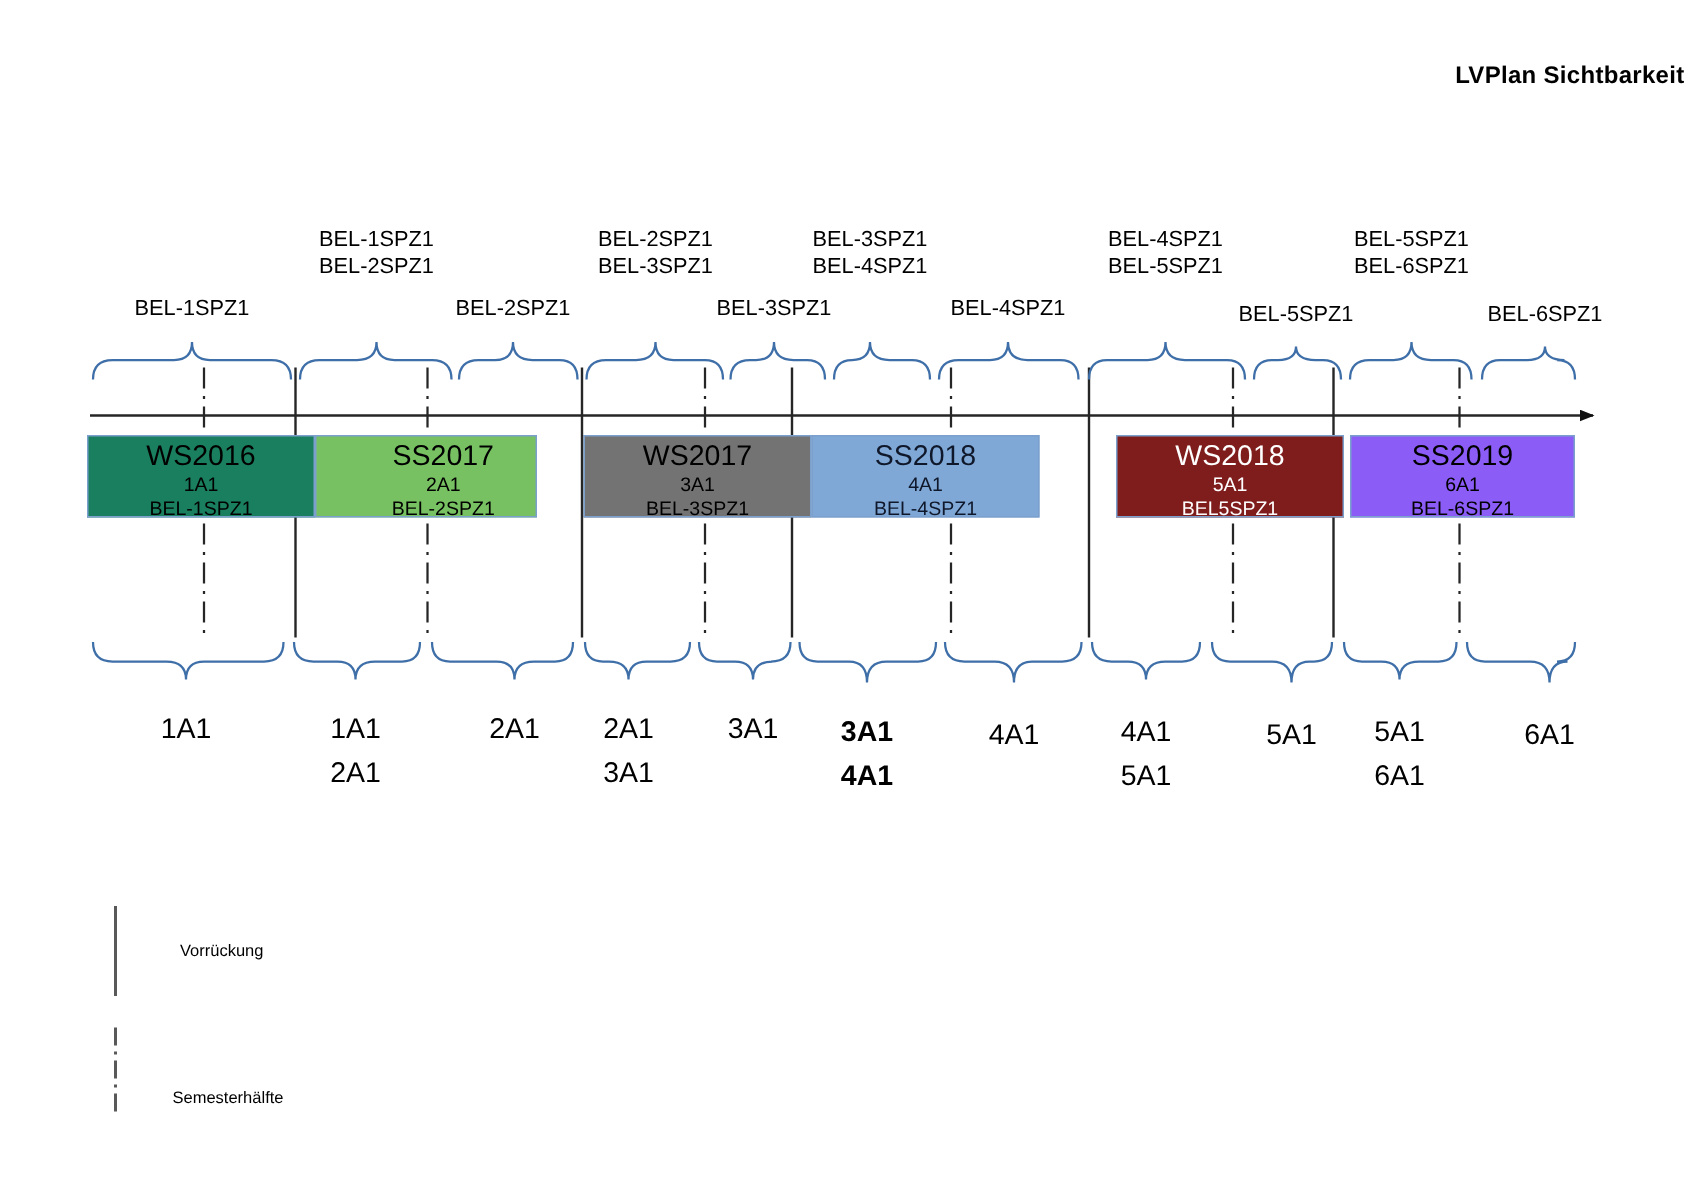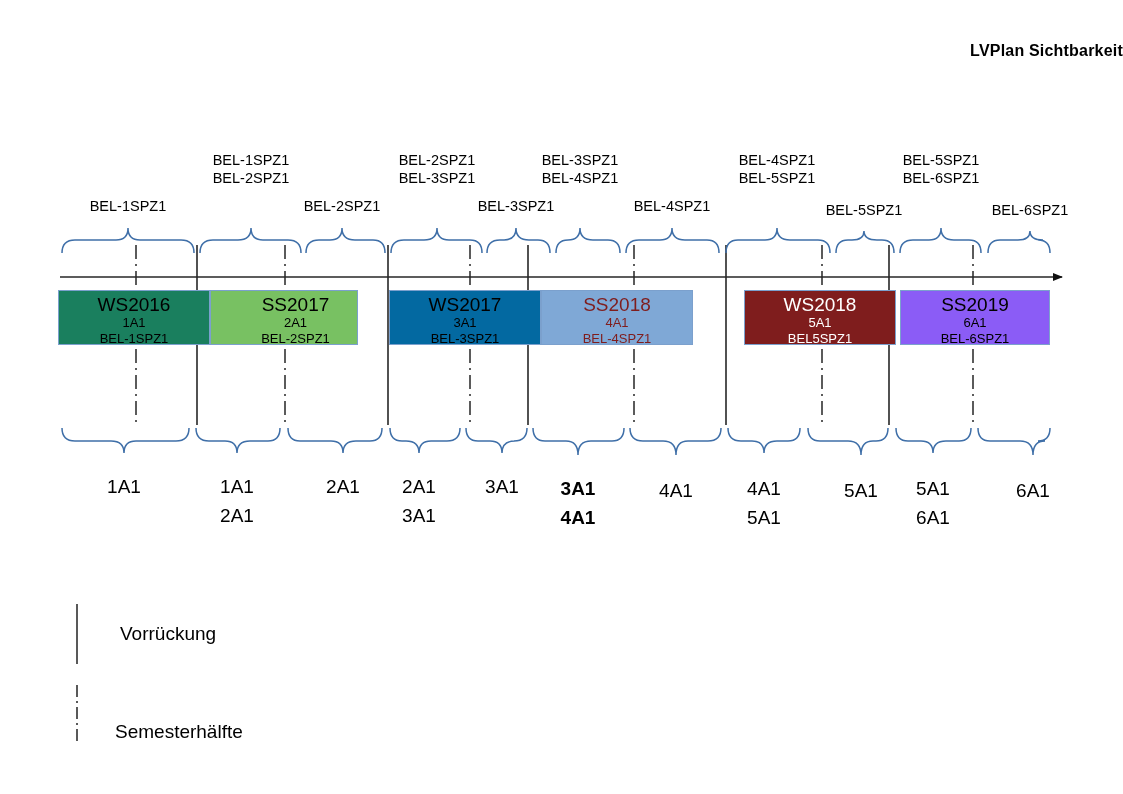--- a/index.html
+++ b/index.html
@@ -63,21 +63,21 @@
     font-size:19px;
     line-height:29px;
     text-align:center;
     white-space:pre-line;
   }
   .bot-label.bold{font-weight:bold;}
 
   
   .legend-text{
     position:absolute;
-    font-size:19px;
+    font-size:11px;
     line-height:20px;
   }
 </style>
 </head>
 <body>
 
 <div id="stage">
 
   <div class="title">LVPlan Sichtbarkeit</div>
 
@@ -168,26 +168,26 @@
     <div class="sem-box" id="box0" style="left: 58px; width: 152px; background: rgb(26, 127, 94); color: rgb(0, 0, 0); border-color: rgb(123, 160, 205);">
       <span class="sem-title">WS2016</span>
       <span class="sem-sub">1A1</span>
       <span class="sem-bel">BEL-1SPZ1</span>
     </div>
     <div class="sem-box" id="box1" style="left: 210px; width: 148px; background: rgb(120, 193, 98); color: rgb(0, 0, 0); border-color: rgb(123, 160, 205); padding-left: 23px;">
       <span class="sem-title">SS2017</span>
       <span class="sem-sub">2A1</span>
       <span class="sem-bel">BEL-2SPZ1</span>
     </div>
-    <div class="sem-box" id="box2" style="left: 389px; width: 152px; background: #0369a1; color: rgb(0, 0, 0); border-color: rgb(123, 160, 205);">
+    <div class="sem-box" id="box2" style="left: 389px; width: 152px; background: #737373; color: rgb(0, 0, 0); border-color: rgb(123, 160, 205);">
       <span class="sem-title">WS2017</span>
       <span class="sem-sub">3A1</span>
       <span class="sem-bel">BEL-3SPZ1</span>
     </div>
-    <div class="sem-box" id="box3" style="left: 541px; width: 152px; background: rgb(127, 168, 214); color: #7f1d1d; border-color: rgb(123, 160, 205);">
+    <div class="sem-box" id="box3" style="left: 541px; width: 152px; background: rgb(127, 168, 214); color: #0f172a; border-color: rgb(123, 160, 205);">
       <span class="sem-title">SS2018</span>
       <span class="sem-sub">4A1</span>
       <span class="sem-bel">BEL-4SPZ1</span>
     </div>
     <div class="sem-box" id="box4" style="left: 744px; width: 152px; background: #7f1d1d; color: rgb(255, 255, 255); border-color: rgb(123, 160, 205);">
       <span class="sem-title">WS2018</span>
       <span class="sem-sub">5A1</span>
       <span class="sem-bel">BEL5SPZ1</span>
     </div>
     <div class="sem-box" id="box5" style="left: 900px; width: 150px; background: #8b5cf6; color: rgb(0, 0, 0); border-color: rgb(123, 160, 205);">

